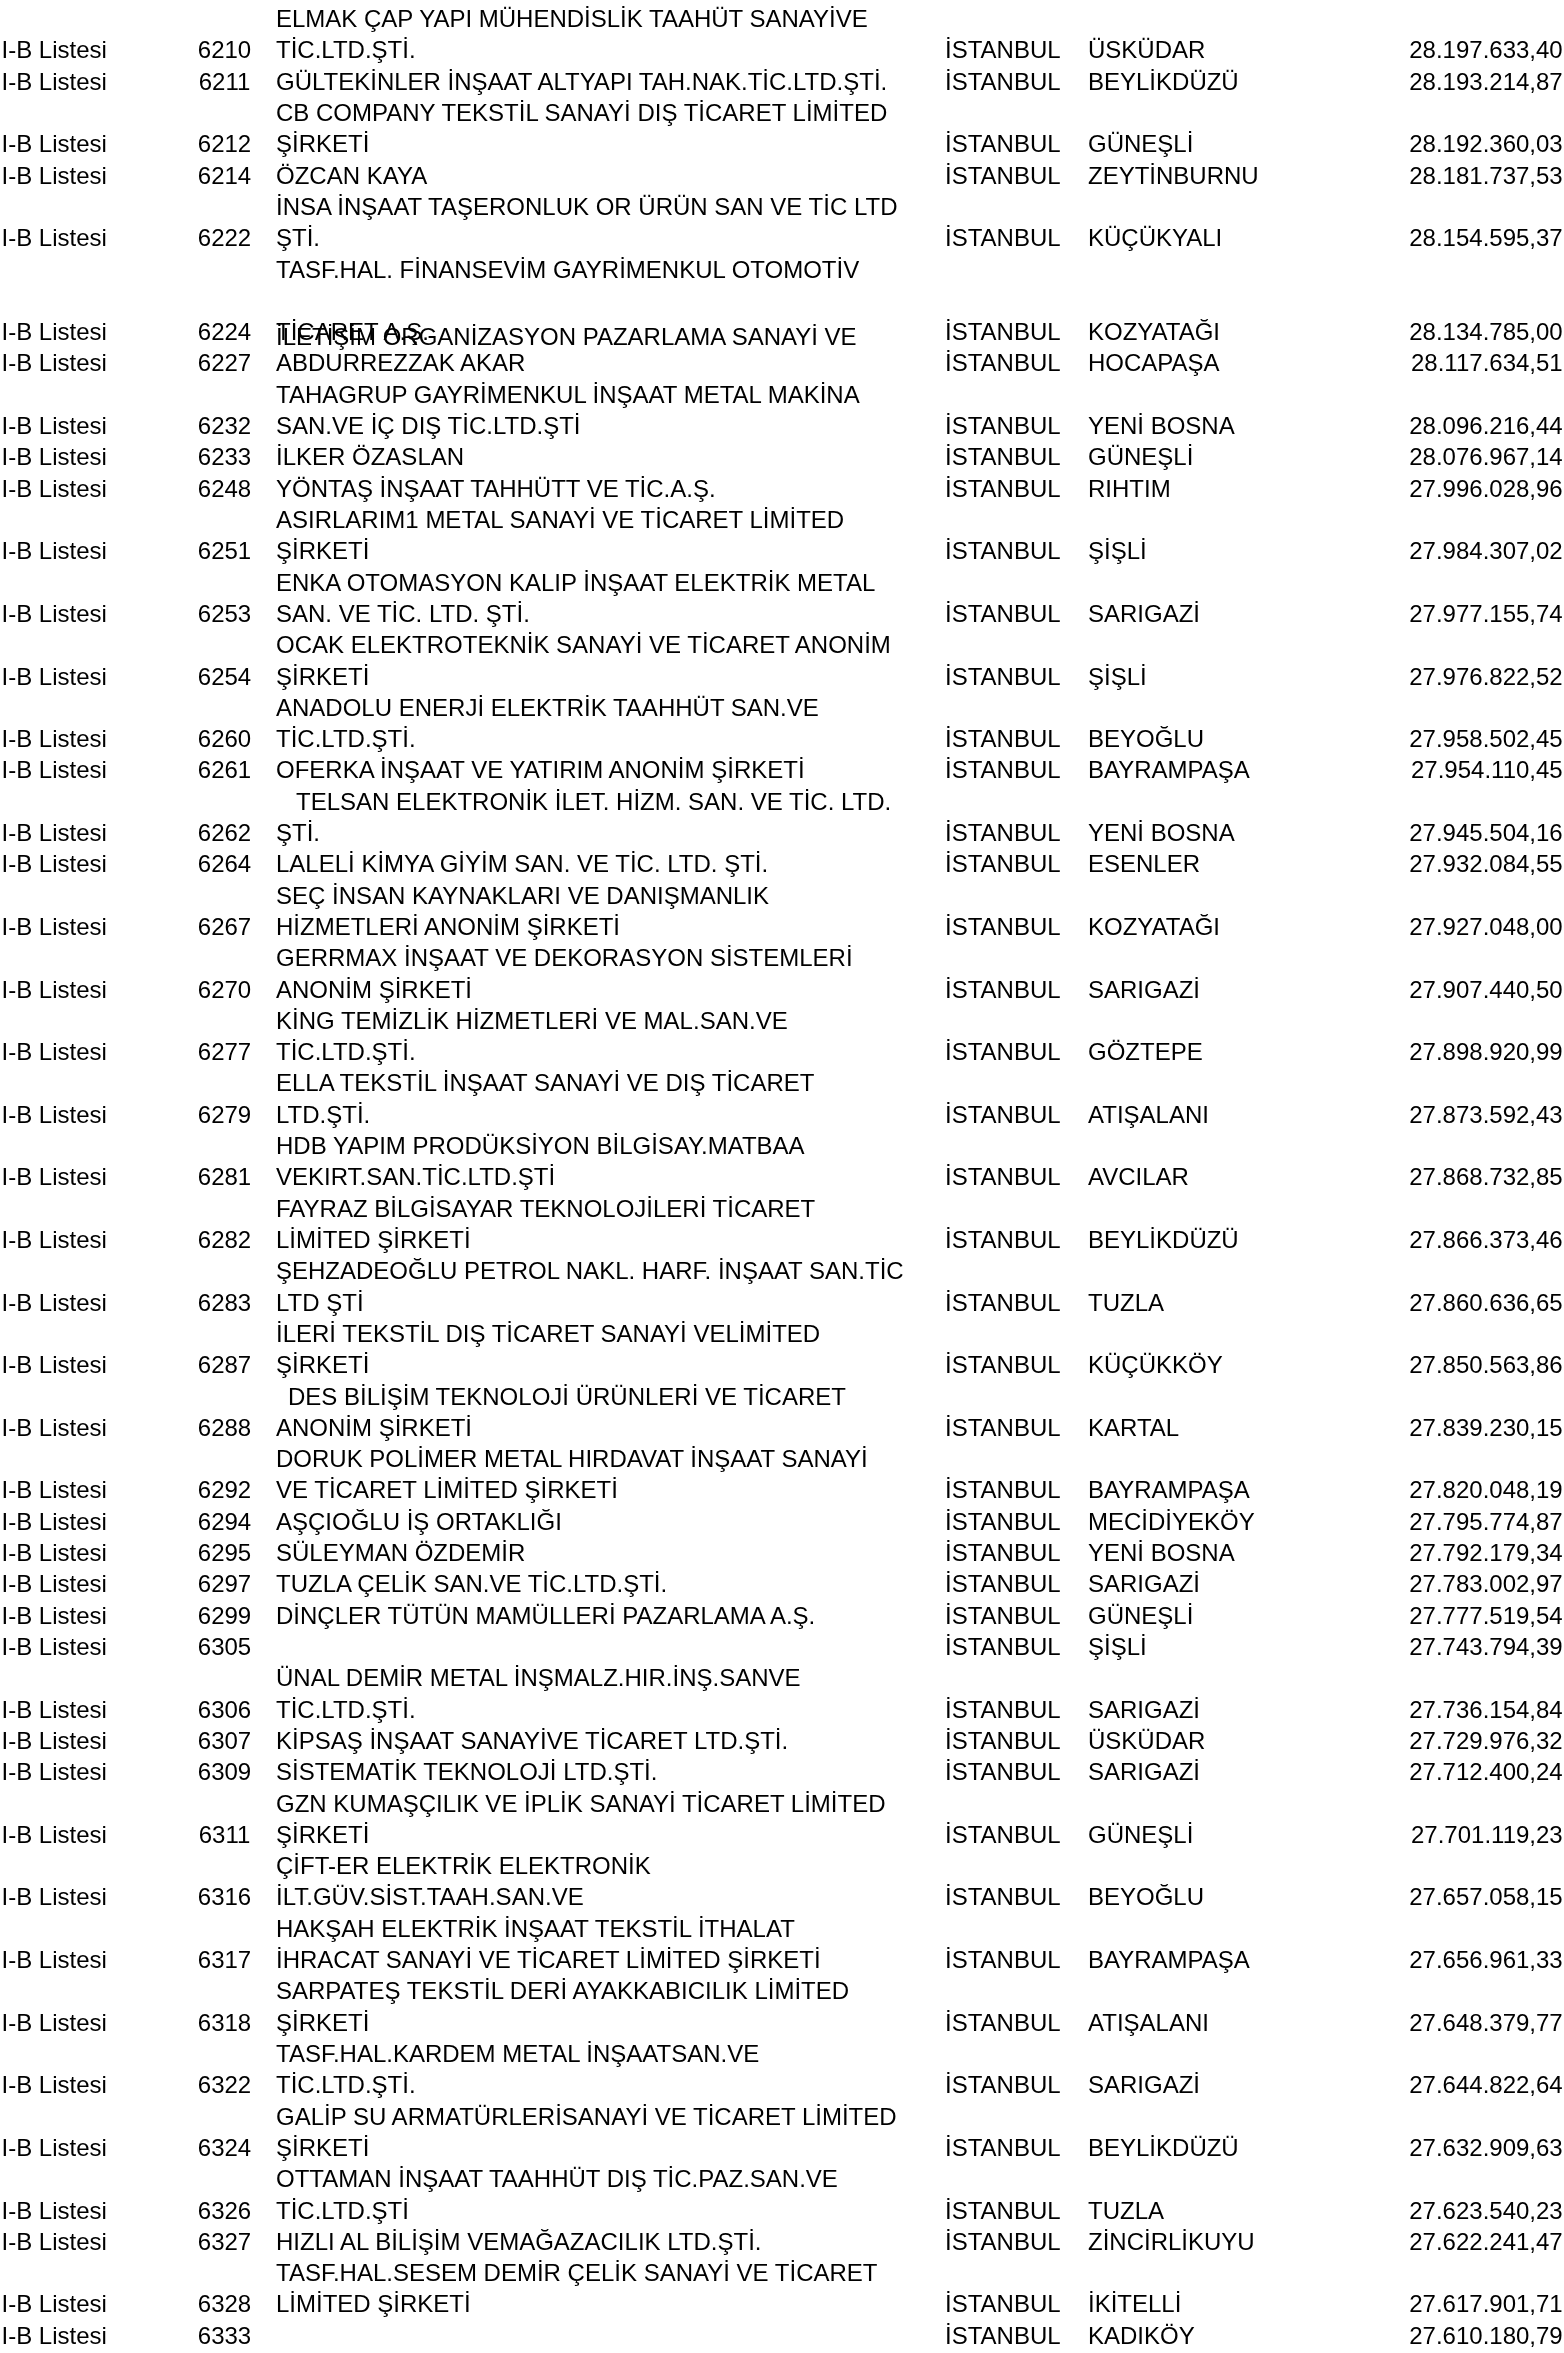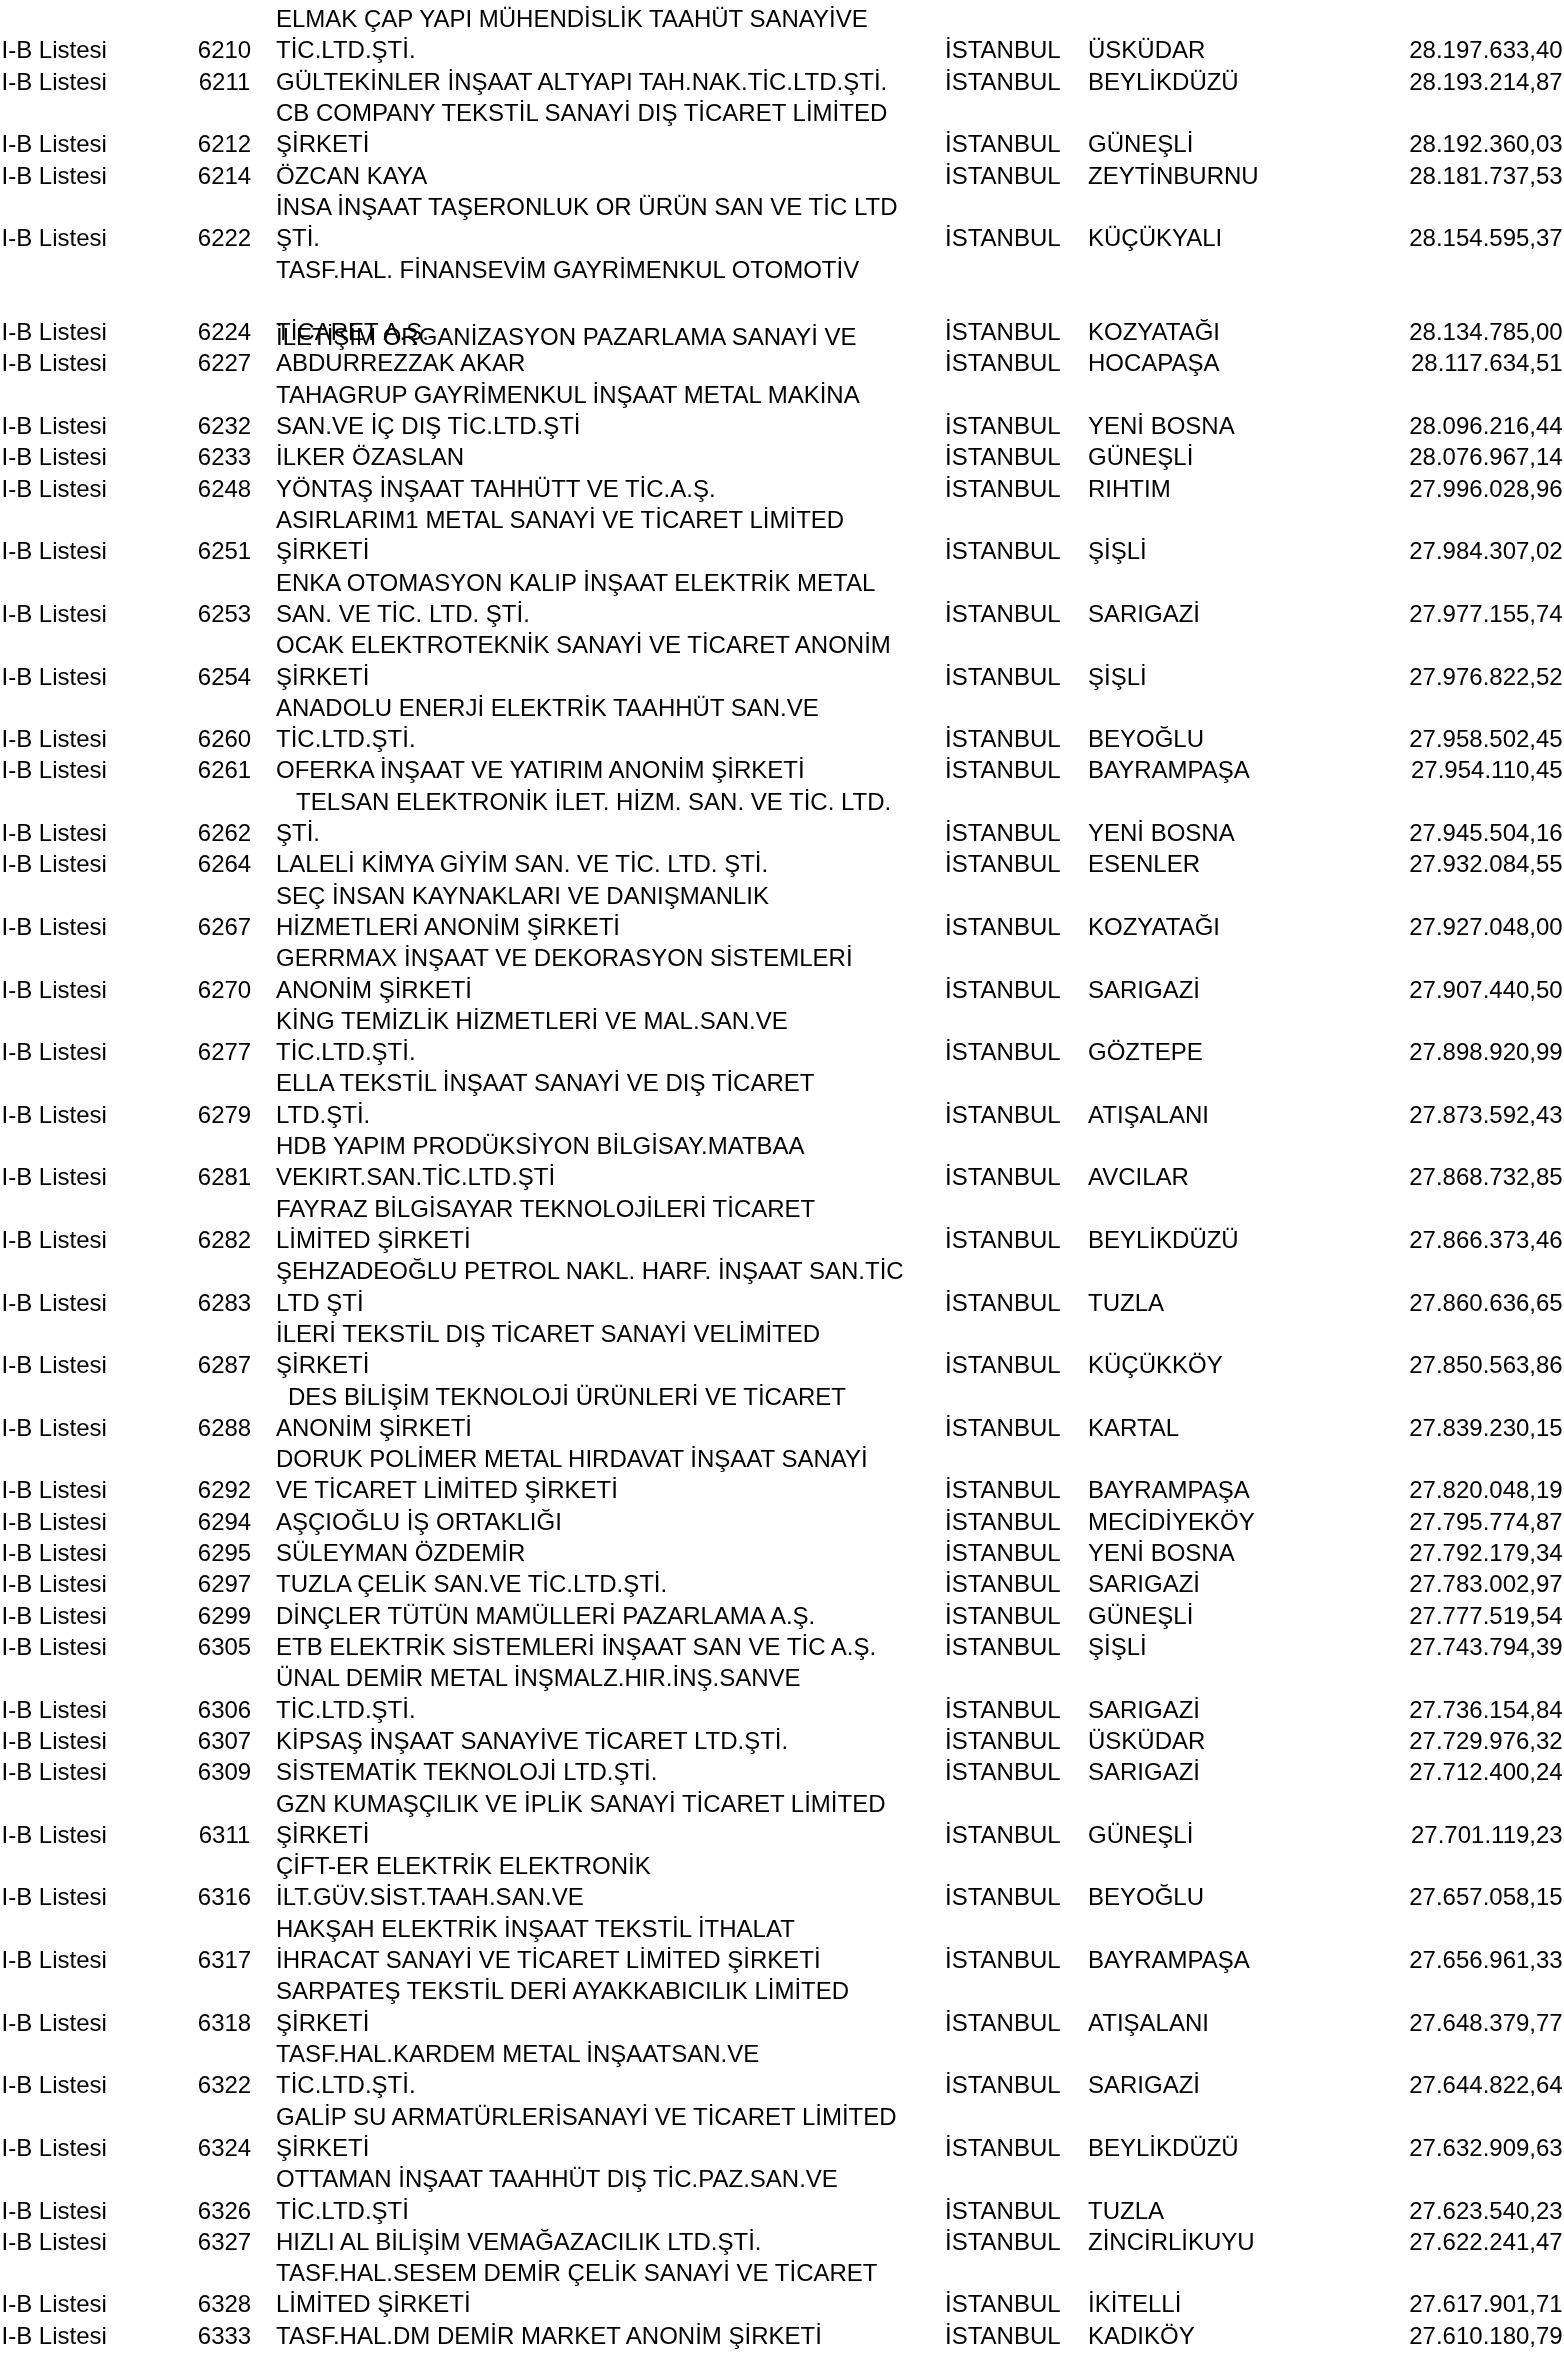--- a/index.html
+++ b/index.html
@@ -330,21 +330,20 @@
       <span class="c-list">I-B Listesi</span>
       <span class="c-no">6299</span>
       <span class="c-name">DİNÇLER TÜTÜN MAMÜLLERİ PAZARLAMA A.Ş.</span>
       <span class="c-city">İSTANBUL</span>
       <span class="c-district">GÜNEŞLİ</span>
       <span class="c-amount">27.777.519,54</span>
     </div>
     <div class="line" style="top: 1631px;">
       <span class="c-list">I-B Listesi</span>
       <span class="c-no">6305</span>
-      <span class="c-name">ETB ELEKTRİK SİSTEMLERİ İNŞAAT SAN VE TİC A.Ş.</span>
       <span class="c-city">İSTANBUL</span>
       <span class="c-district">ŞİŞLİ</span>
       <span class="c-amount">27.743.794,39</span>
     </div>
     <div class="line" style="top: 1662px;">
       <span class="c-name">ÜNAL DEMİR METAL İNŞMALZ.HIR.İNŞ.SANVE</span>
     </div>
     <div class="line" style="top: 1694px;">
       <span class="c-list">I-B Listesi</span>
       <span class="c-no">6306</span>
@@ -461,19 +460,18 @@
       <span class="c-list">I-B Listesi</span>
       <span class="c-no">6328</span>
       <span class="c-name">LİMİTED ŞİRKETİ</span>
       <span class="c-city">İSTANBUL</span>
       <span class="c-district">İKİTELLİ</span>
       <span class="c-amount">27.617.901,71</span>
     </div>
     <div class="line" style="top: 2320px;">
       <span class="c-list">I-B Listesi</span>
       <span class="c-no">6333</span>
-      <span class="c-name">TASF.HAL.DM DEMİR MARKET ANONİM ŞİRKETİ</span>
       <span class="c-city">İSTANBUL</span>
       <span class="c-district">KADIKÖY</span>
       <span class="c-amount">27.610.180,79</span>
     </div>
   </div>
 
 
 </body></html>

